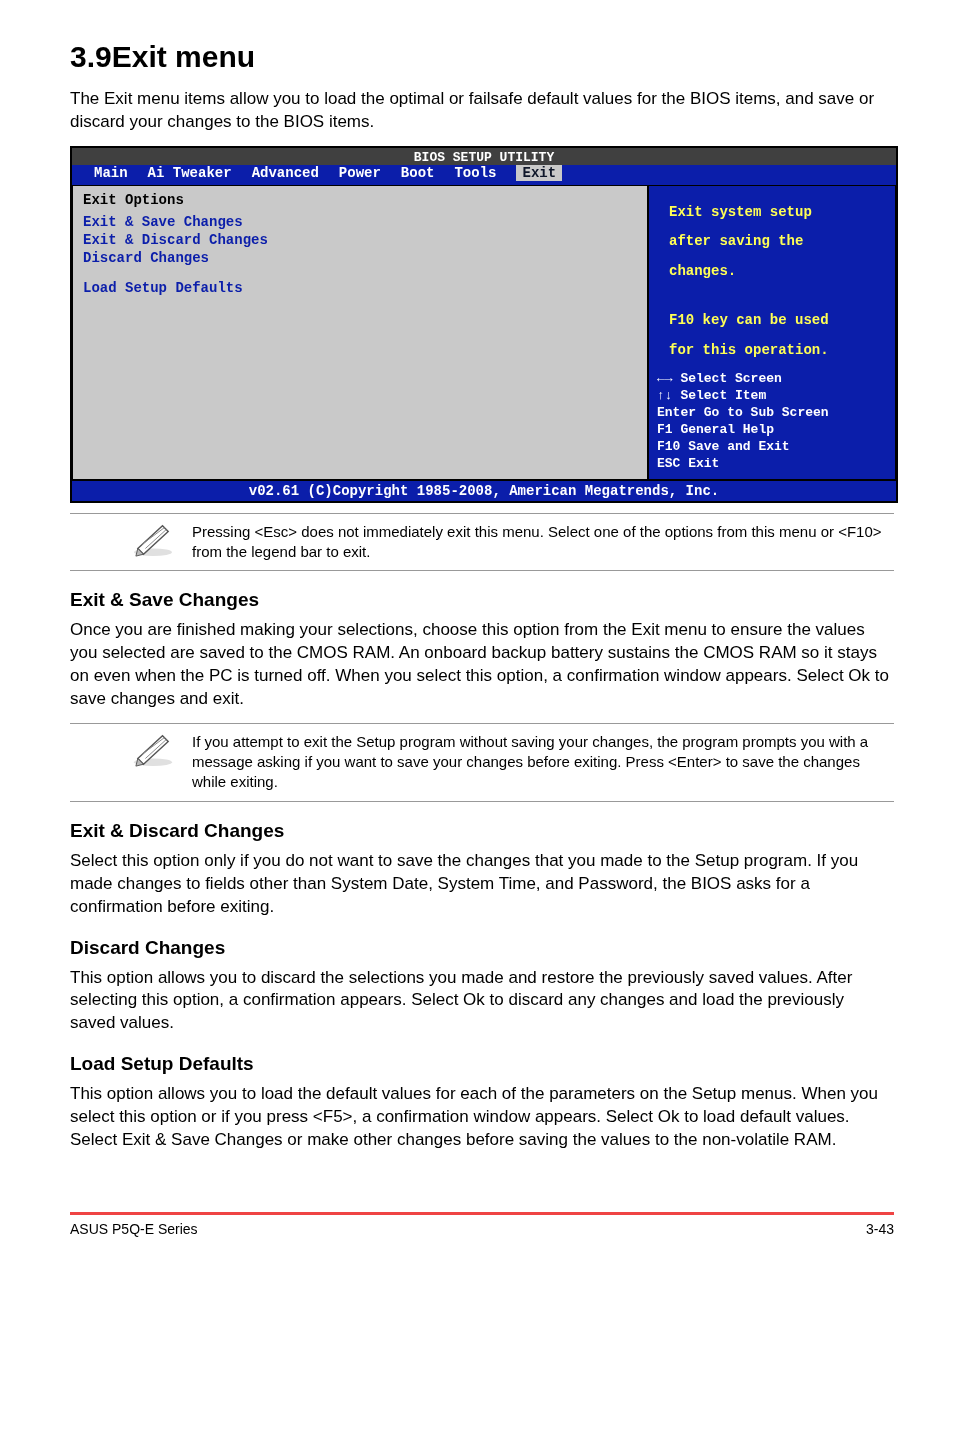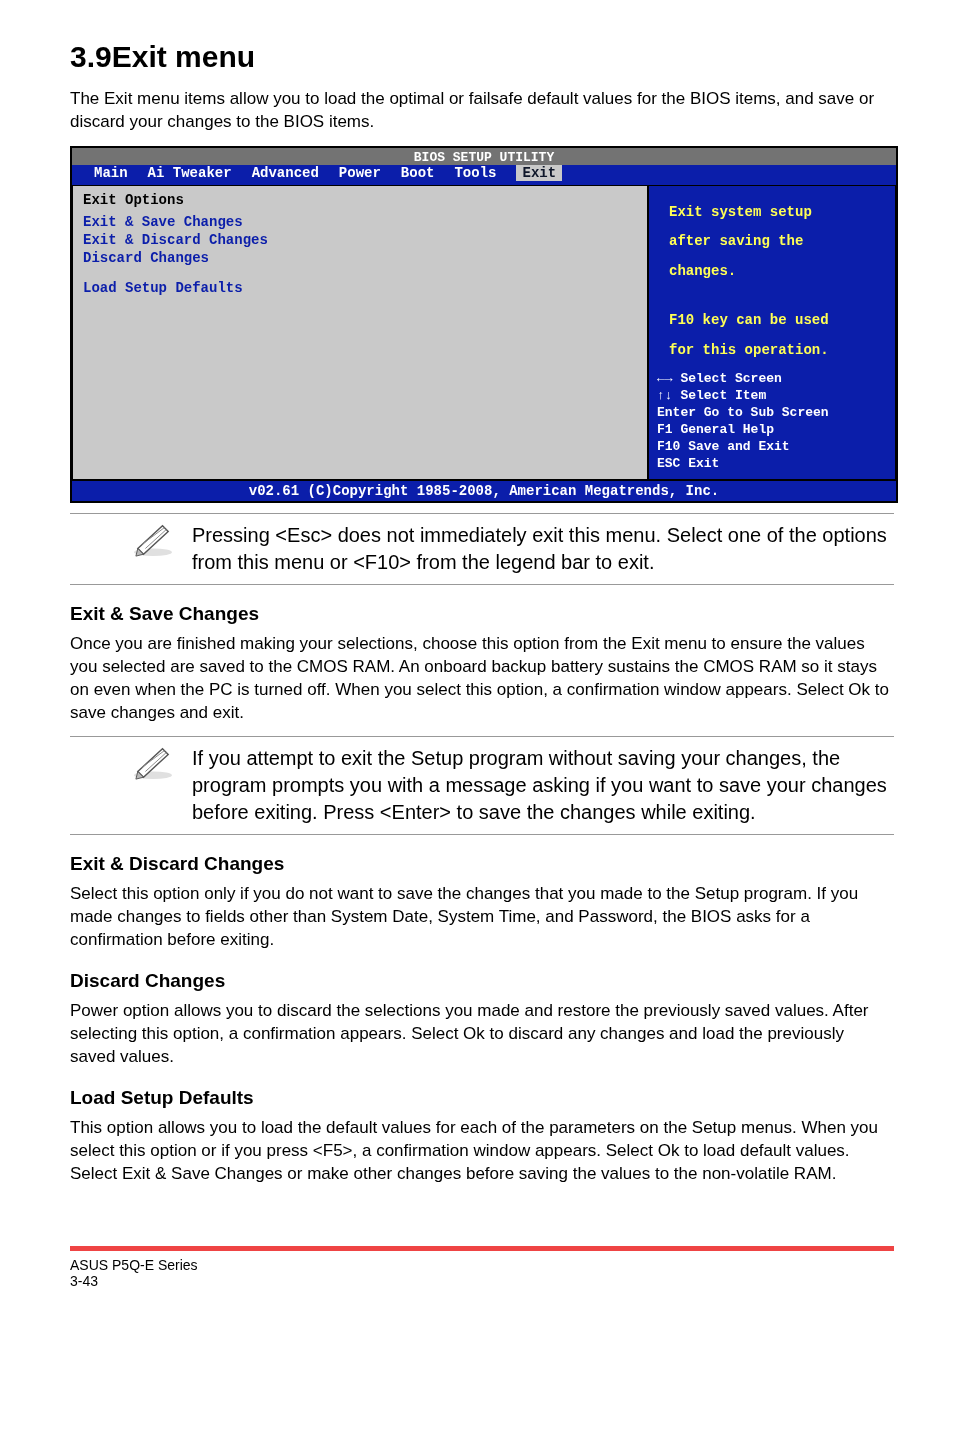--- a/index.html
+++ b/index.html
@@ -37,21 +37,21 @@
     border-collapse: collapse;
     background: #0b1eaa;
     color: #fff;
     font-family: "Courier New", monospace;
     font-size: 14px;
     margin-bottom: 10px;
   }
   .bios-header {
     text-align: center;
     padding: 2px 0 0 0;
-    background: #737373;
+    background: #404040;
     font-weight: bold;
     font-size: 13px;
   }
   .bios-tabs {
     display: flex;
     background: #0b1eaa;
     padding: 0 22px 4px 22px;
     gap: 20px;
     font-weight: bold;
   }
@@ -105,33 +105,32 @@
     border-top: 1px solid #999;
     border-bottom: 1px solid #999;
     margin: 6px 0 10px 0;
     align-items: flex-start;
   }
   .note .icon {
     flex: 0 0 46px;
   }
   .note .icon svg { width: 46px; height: 38px; }
   .note .text {
-    font-size: 20px;
+    font-size: 15px;
     line-height: 1.35;
     padding-top: 2px;
   }
 
   .footer {
-    border-top: 5px solid #ef4444;
+    border-top: 3px solid #ef4444;
     margin-top: 60px;
     padding-top: 6px;
     display: flex;
-    justify-content: flex-start;
+    justify-content: space-between;
     font-size: 14px;
-    flex-direction: column;
   }
 </style>
 </head>
 <body>
 
 <div class="page">
 
   <h1 class="section-title">
     <span class="num">3.9</span><span>Exit menu</span>
   </h1>
@@ -206,21 +205,21 @@
         <line x1="16" y1="30" x2="38" y2="10" stroke="#888" stroke-width="1"></line>
       </svg>
     </div>
     <div class="text">If you attempt to exit the Setup program without saving your changes, the program prompts you with a message asking if you want to save your changes before exiting. Press &lt;Enter&gt; to save the changes while exiting.</div>
   </div>
 
   <h2 class="sub">Exit &amp; Discard Changes</h2>
   <p class="body">Select this option only if you do not want to save the changes that you  made to the Setup program. If you made changes to fields other than System Date, System Time, and Password, the BIOS asks for a confirmation before exiting.</p>
 
   <h2 class="sub">Discard Changes</h2>
-  <p class="body">Power option allows you to discard the selections you made and restore the previously saved values. After selecting this option, a confirmation appears. Select Ok to discard any changes and load the previously saved values.</p>
+  <p class="body">This option allows you to discard the selections you made and restore the previously saved values. After selecting this option, a confirmation appears. Select Ok to discard any changes and load the previously saved values.</p>
 
   <h2 class="sub">Load Setup Defaults</h2>
   <p class="body">This option allows you to load the default values for each of the parameters on the Setup menus. When you select this option or if you press &lt;F5&gt;, a confirmation window appears. Select Ok to load default values. Select Exit &amp; Save Changes or make other changes before saving the values to the non-volatile RAM.</p>
 
   <div class="footer">
     <span>ASUS P5Q-E Series</span>
     <span>3-43</span>
   </div>
 
 </div>

